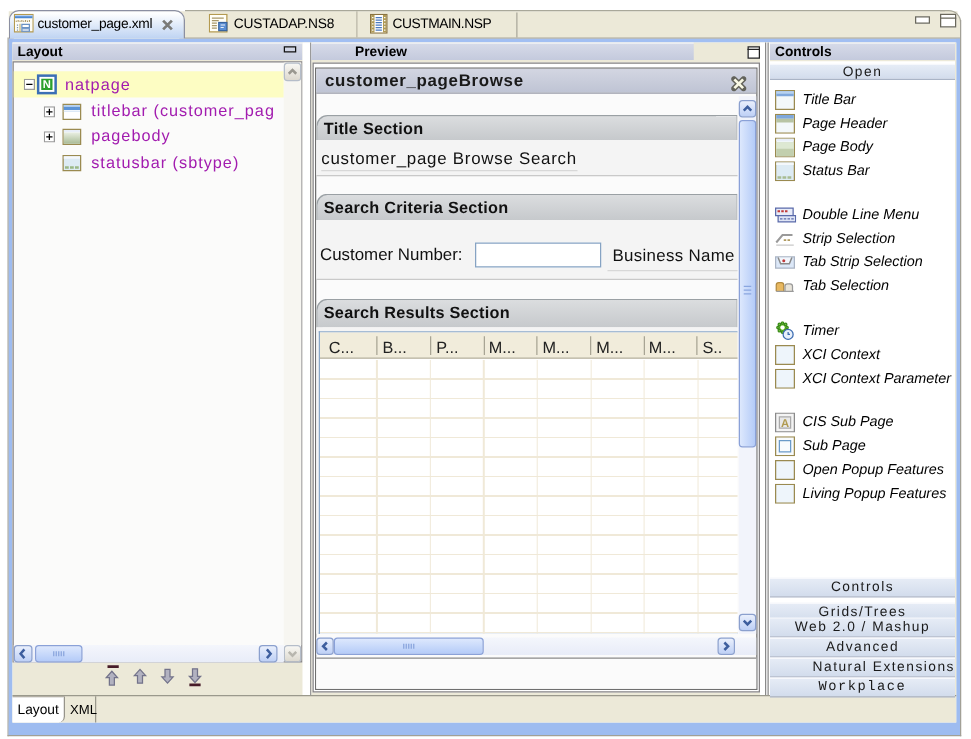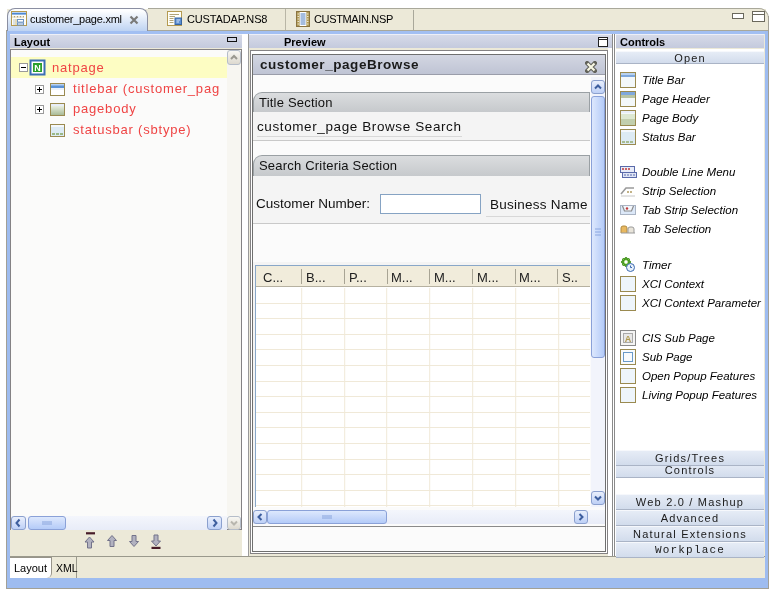--- a/index.html
+++ b/index.html
@@ -7,22 +7,22 @@
   .abs { position:absolute; }
   #stage { position:absolute; left:0; top:0; width:777px; height:591px; background:#fff; }
   .phead { position:absolute; height:14px; background:linear-gradient(#d6dae8,#c4cadd); border-top:1px solid #edeff7; font-size:11px; font-weight:bold; color:#000; padding-left:4px; line-height:14px; }
   .xbtn { position:absolute; border-radius:3px; border:1px solid #b5bdc9; background:linear-gradient(#f8f7f3,#ddd9cf); }
   .bbtn { position:absolute; border-radius:3px; border:1px solid #8ba0ce; background:linear-gradient(180deg,#e9effc,#bed0f6); }
   .bthumb { position:absolute; border-radius:3px; border:1px solid #8aa1d8; background:linear-gradient(90deg,#dde8fd,#b4cbf8); }
   .bthumbh { position:absolute; border-radius:3px; border:1px solid #8aa1d8; background:linear-gradient(180deg,#dde8fd,#b4cbf8); }
   .prow { position:absolute; left:620px; font-size:11.5px; color:#000; }
   .prow span { position:absolute; left:22px; top:1px; white-space:nowrap;font-style:italic; }
   .cat { position:absolute; left:616px; width:148px; height:16px; background:linear-gradient(#e6ecf6,#d2dcec); border-top:1px solid #f6f8fc; border-bottom:1px solid #aab4c6; font-size:11px; letter-spacing:1.2px; text-align:center; line-height:15px; color:#1a1a1a; }
-  .trow { position:absolute; font-size:13px; letter-spacing:0.8px; color:#ef4444; white-space:nowrap; }
-  .sechead { position:absolute; left:253px; background:linear-gradient(#dbdddf,#c6c9cc); border:1px solid #9aa0a4; border-bottom:none; border-top-left-radius:9px; font-weight:normal; font-size:13px; color:#111; padding:2px 14px 0 5px; letter-spacing:0.2px; }
+  .trow { position:absolute; font-size:13px; letter-spacing:0.8px; color:#a21caf; white-space:nowrap; }
+  .sechead { position:absolute; left:253px; background:linear-gradient(#dbdddf,#c6c9cc); border:1px solid #9aa0a4; border-bottom:none; border-top-left-radius:9px; font-weight:bold; font-size:13px; color:#111; padding:2px 14px 0 5px; letter-spacing:0.2px; }
 </style>
 </head>
 <body>
 <div id="stage">
 
   <div class="abs" style="left:7px;top:9px;width:761px;height:22px;background:#ece9d8;"></div>
 
   <div class="abs" style="left:766px;top:0;width:11px;height:17px;background:#fff;"></div>
   <div class="abs" style="left:752px;top:8px;width:17px;height:23px;border-top:1px solid #a9a89a;border-right:1px solid #a9a89a;border-top-right-radius:10px;background:#ece9d8;"></div>
 
@@ -175,21 +175,21 @@
   <div class="abs" style="left:14px;top:562px;font-size:11px;">Layout</div>
   <div class="abs" style="left:52px;top:557px;width:25px;height:21px;border-right:1px solid #9a998c;"></div>
   <div class="abs" style="left:56px;top:562px;font-size:10.5px;">XML</div>
 
   <div class="abs" style="left:242px;top:34px;width:7px;height:522px;background:#fff;"></div>
   <div class="abs" style="left:608px;top:34px;width:8px;height:522px;background:#fff;"></div>
   <div class="abs" style="left:248px;top:34px;width:1px;height:522px;background:#9a9a9a;"></div>
   <div class="abs" style="left:612px;top:34px;width:1px;height:522px;background:#8a8a8a;"></div>
   <div class="abs" style="left:614px;top:34px;width:1px;height:522px;background:#8a8a8a;"></div>
 
-  <div class="phead" style="left:249px;top:34px;width:363px;padding-left:35px;">Preview</div>
+  <div class="phead" style="left:249px;top:34px;width:306px;padding-left:35px;">Preview</div>
   <div class="abs" style="left:598px;top:37px;width:10px;height:10px;border:1px solid #222;background:#fff;"></div>
   <div class="abs" style="left:598px;top:39px;width:10px;height:1px;background:#222;"></div>
 
   <div class="abs" style="left:250px;top:50px;width:358px;height:504px;background:#fff;border:1px solid #848284;"></div>
 
   <div class="abs" style="left:252px;top:54px;width:354px;height:498px;border:1px solid #6f6f6f;background:#fbfbfb;"></div>
 
   <div class="abs" style="left:253px;top:55px;width:352px;height:20px;background:linear-gradient(#d3d6e2,#bfc4d4);border-bottom:1px solid #9a9daa;"></div>
   <div class="abs" style="left:260px;top:57px;font-size:13.5px;font-weight:bold;letter-spacing:0.55px;color:#1a1a1a;">customer_pageBrowse</div>
   <svg class="abs" style="left:585px;top:61px" width="12" height="12" viewBox="0 0 12 12">
@@ -202,20 +202,21 @@
   <div class="abs" style="left:257px;top:119px;font-size:13.5px;letter-spacing:0.6px;color:#111;">customer_page Browse Search</div>
   <div class="abs" style="left:257px;top:136px;width:205px;height:1px;background:#d8d8d8;"></div>
 
   <div class="sechead" style="top:155px;width:337px;height:21px;">Search Criteria Section</div>
   <div class="abs" style="left:253px;top:176px;width:337px;height:48px;background:#f4f4f4;border-bottom:1px solid #c9c9c9;"></div>
   <div class="abs" style="left:256px;top:196px;font-size:13.5px;color:#111;">Customer Number:</div>
   <div class="abs" style="left:380px;top:194px;width:101px;height:20px;background:#fff;border:1px solid #86a3c3;"></div>
   <div class="abs" style="left:490px;top:197px;font-size:13.5px;letter-spacing:0.25px;color:#111;">Business Name</div>
   <div class="abs" style="left:486px;top:216px;width:104px;height:1px;background:#d8d8d8;"></div>
 
+  <div class="sechead" style="top:239px;width:337px;height:23px;">Search Results Section</div>
   <div class="abs" style="left:253px;top:262px;width:337px;height:245px;background:#f4f4f4;"></div>
 
   <div class="abs" style="left:255px;top:265px;width:335px;height:242px;border:1px solid #89a7c8;border-right:none;background:#fff;"></div>
   <div class="abs" style="left:256px;top:266px;width:334px;height:21px;background:#f1ecdb;border-bottom:1px solid #b6b1a0;"></div>
   <div class="abs" style="left:263px;top:270px;font-size:13px;color:#222;">C...</div>
   <div class="abs" style="left:306px;top:270px;font-size:13px;color:#222;">B...</div>
   <div class="abs" style="left:349px;top:270px;font-size:13px;color:#222;">P...</div>
   <div class="abs" style="left:391px;top:270px;font-size:13px;color:#222;">M...</div>
   <div class="abs" style="left:434px;top:270px;font-size:13px;color:#222;">M...</div>
   <div class="abs" style="left:477px;top:270px;font-size:13px;color:#222;">M...</div>
@@ -407,19 +408,19 @@
     </div>
 
   <svg class="abs" style="left:620px;top:387px" width="16" height="16" viewBox="0 0 16 16">
     <rect x="0.5" y="0.5" width="15" height="15" fill="#eef5fb" stroke="#9a8a50"></rect>
   </svg>
   <div class="prow" style="top:388px;">
       <span>Living Popup Features</span>
     </div>
 
   <div class="cat" style="top:462px;">Controls</div>
-  <div class="cat" style="top:450px;">Grids/Trees</div>
+  <div class="cat" style="top:482px;">Grids/Trees</div>
   <div class="cat" style="top:494px;">Web 2.0 / Mashup</div>
   <div class="cat" style="top:510px;">Advanced</div>
-  <div class="cat" style="top:526px;">Natural Extensions</div>
+  <div class="cat" style="top:526px;text-align:right;">Natural Extensions</div>
   <div class="cat" style="top:542px;font-family:Liberation Mono, monospace;">Workplace</div>
 
 </div>
 
 </body></html>

